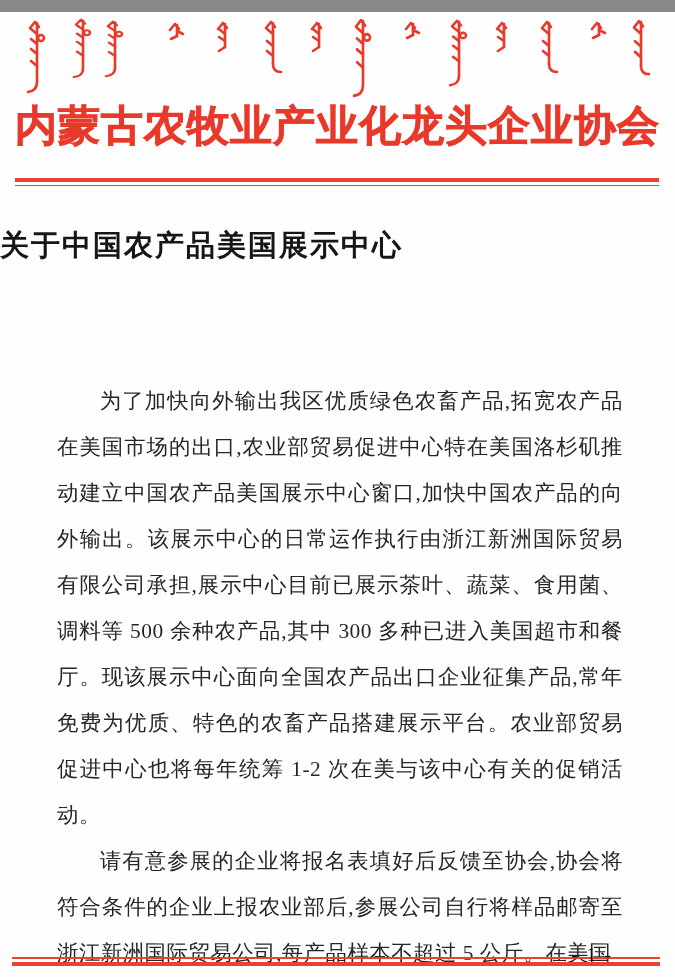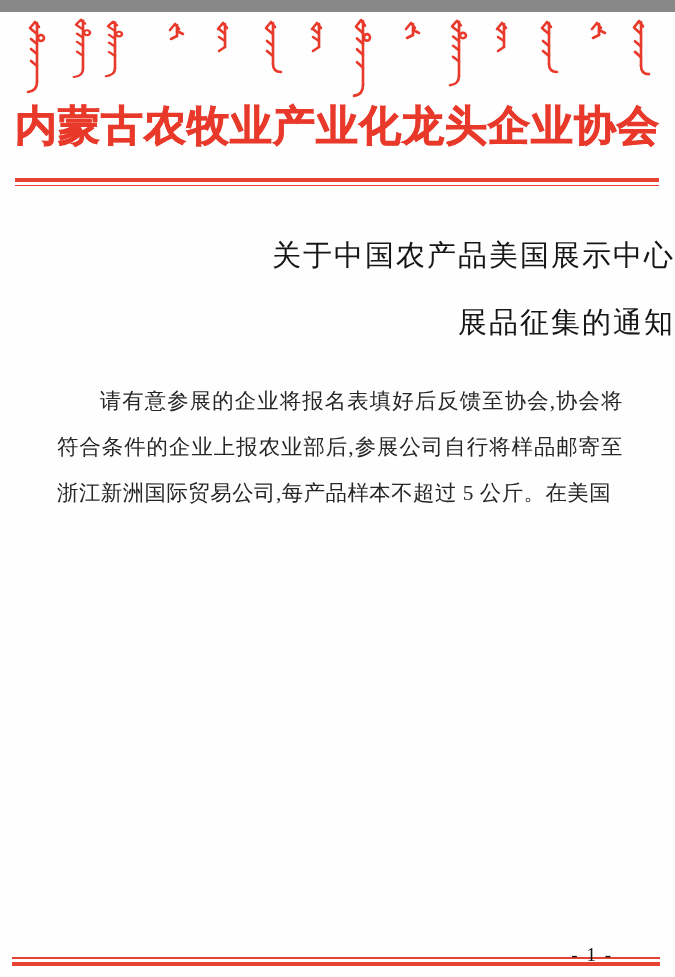--- a/index.html
+++ b/index.html
@@ -41,26 +41,26 @@
     position: absolute;
     top: 166px;
     left: 15px;
     right: 16px;
   }
   .sep-thick { height: 4px; background: #e64334; }
   .sep-thin  { height: 1.5px; background: #e64334; margin-top: 2.5px; }
   
   .doc-title {
     position: absolute;
-    top: 210px;
+    top: 200px;
     left: 0;
     width: 100%;
-    text-align: right;
+    text-align: left;
     font-size: 29px;
-    font-weight: normal;
+    font-weight: bold;
     color: #161616;
     letter-spacing: 2px;
     line-height: 67px;
   }
   
   .body-text {
     position: absolute;
     top: 366px;
     left: 57px;
     width: 566px;
@@ -159,24 +159,24 @@
 
   <div class="org-title">内蒙古农牧业产业化龙头企业协会</div>
 
   <div class="sep">
     <div class="sep-thick"></div>
     <div class="sep-thin"></div>
   </div>
 
   <div class="doc-title">
     <div>关于中国农产品美国展示中心</div>
-    <div>展品征集的通知</div>
   </div>
 
   <div class="body-text">
+    <p class="indent">为了加快向外输出我区优质绿色农畜产品,拓宽农产品在美国市场的出口,农业部贸易促进中心特在美国洛杉矶推动建立中国农产品美国展示中心窗口,加快中国农产品的向外输出。该展示中心的日常运作执行由浙江新洲国际贸易有限公司承担,展示中心目前已展示茶叶、蔬菜、食用菌、调料等 500 余种农产品,其中 300 多种已进入美国超市和餐厅。现该展示中心面向全国农产品出口企业征集产品,常年免费为优质、特色的农畜产品搭建展示平台。农业部贸易促进中心也将每年统筹 1-2 次在美与该中心有关的促销活动。</p>
     <p class="indent">请有意参展的企业将报名表填好后反馈至协会,协会将符合条件的企业上报农业部后,参展公司自行将样品邮寄至浙江新洲国际贸易公司,每产品样本不超过 5 公斤。在美国</p>
   </div>
 
   <div class="foot-thin"></div>
   <div class="foot-thick"></div>
   <div class="page-num">- 1 -</div>
 
 </div>
 
 </body></html>

